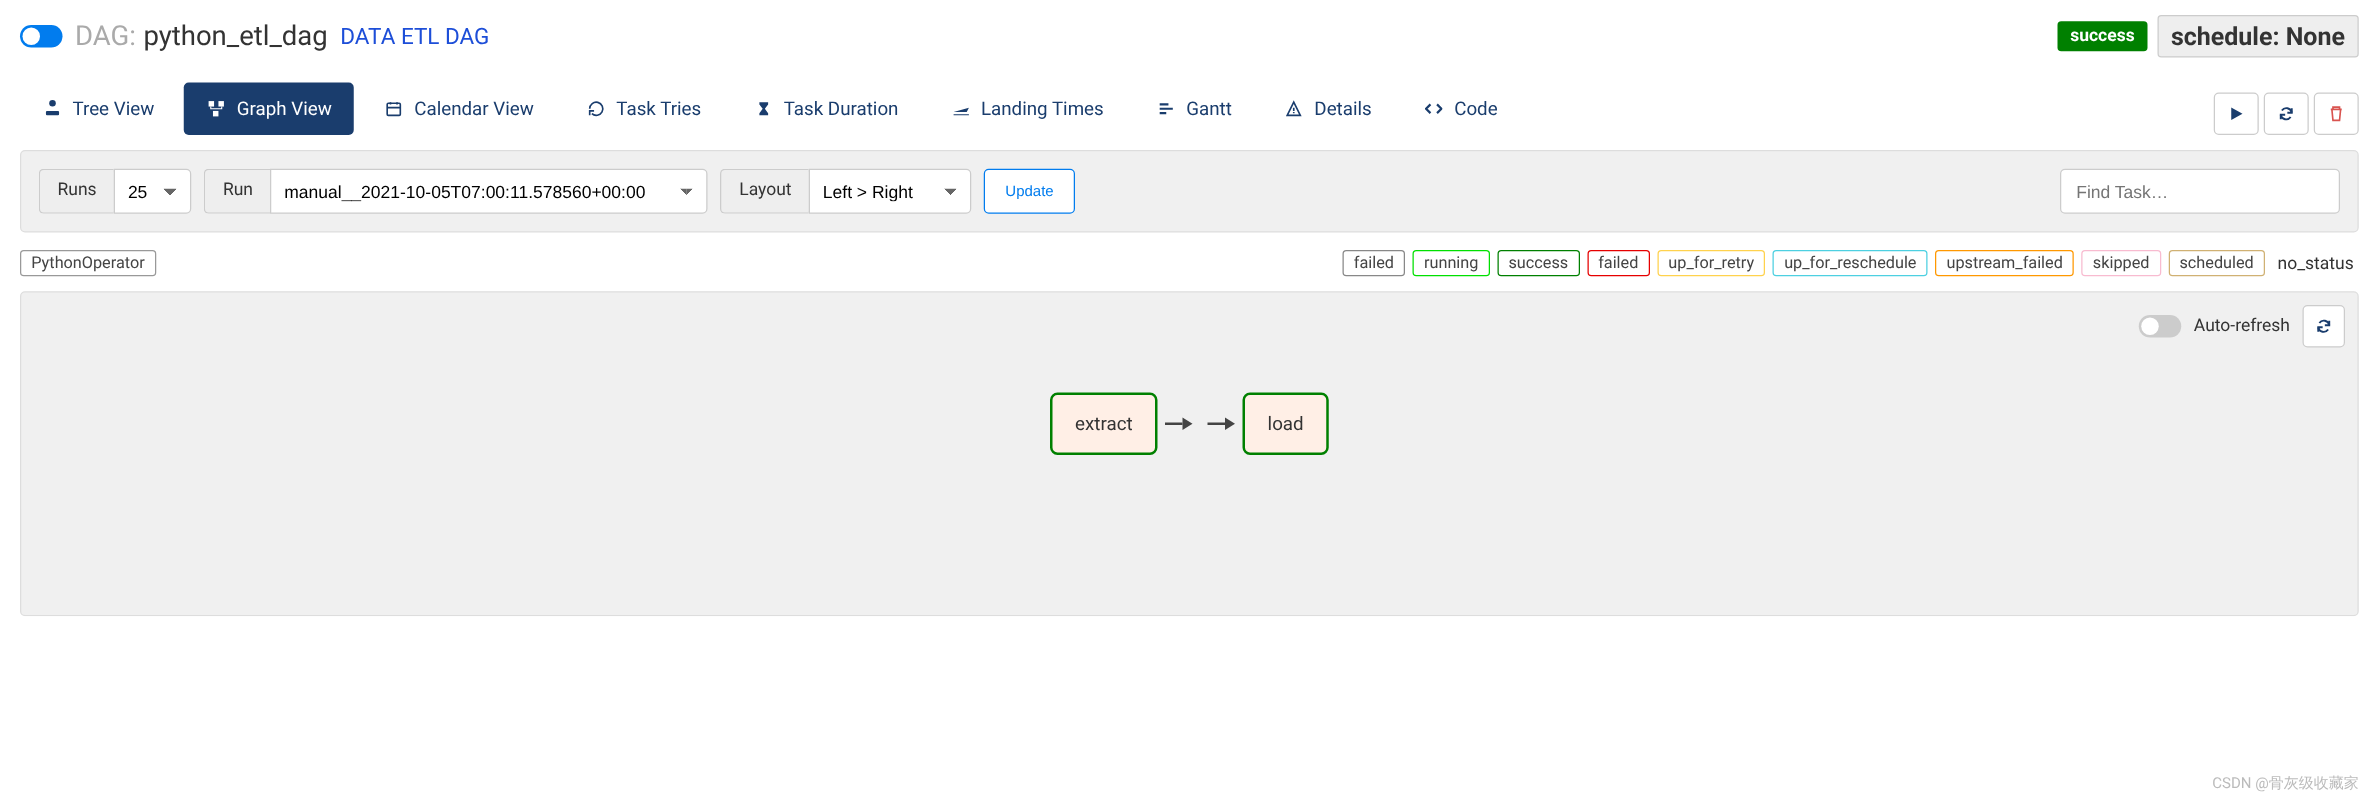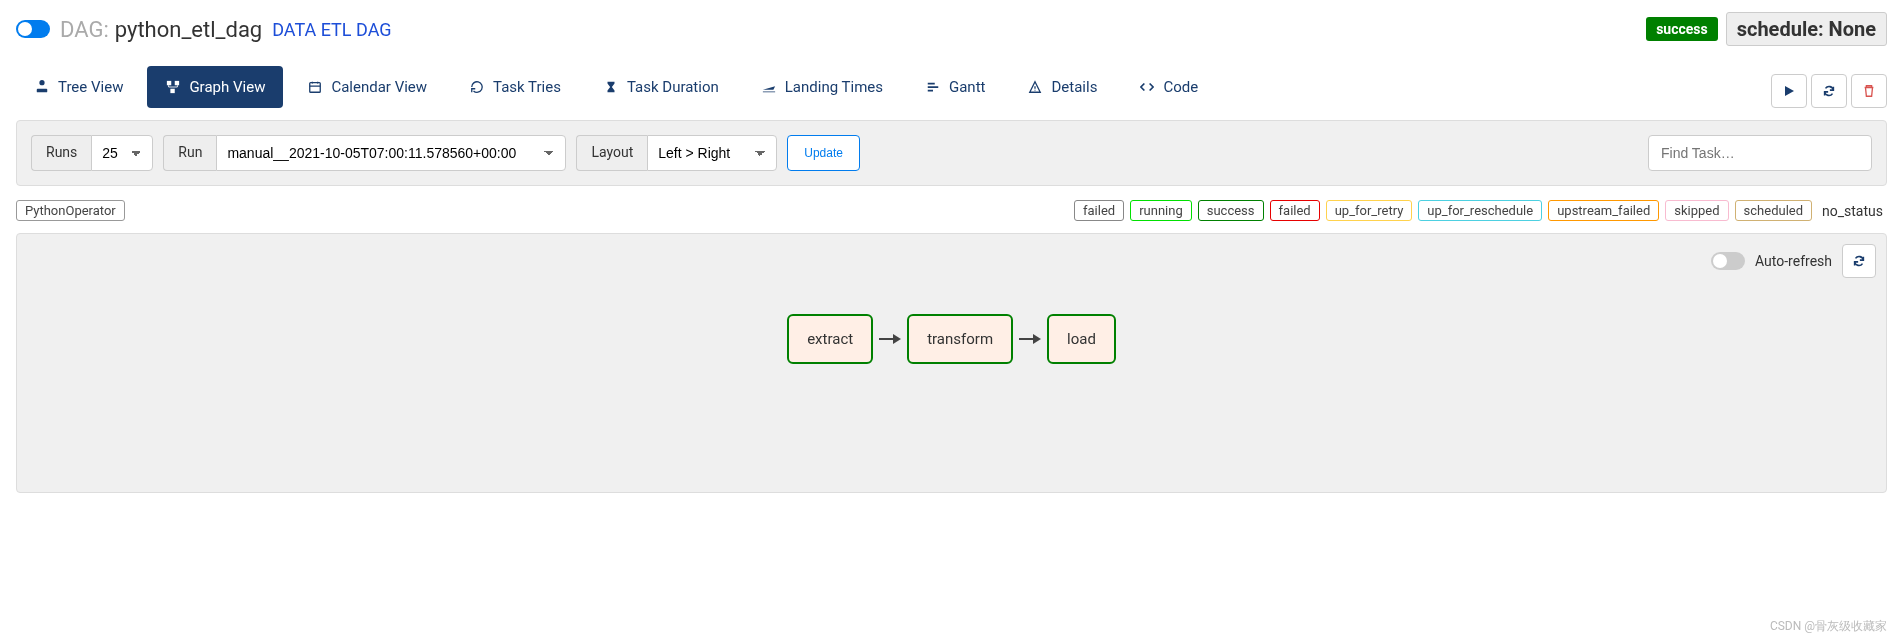--- a/index.html
+++ b/index.html
@@ -240,21 +240,20 @@
             <path d="M13 7a5 5 0 0 0-9-2M3 9a5 5 0 0 0 9 2"></path>
           </svg>
       </div>
     </div>
     <div class="graph-nodes">
       <div class="node">extract</div>
       <div class="arrow">
           <div class="arrow-line"></div>
           <div class="arrow-head"></div>
         </div>
-      <div class="node">transform</div>
       <div class="arrow">
           <div class="arrow-line"></div>
           <div class="arrow-head"></div>
         </div>
       <div class="node">load</div>
     </div>
   </div>
 
 </div>
 

